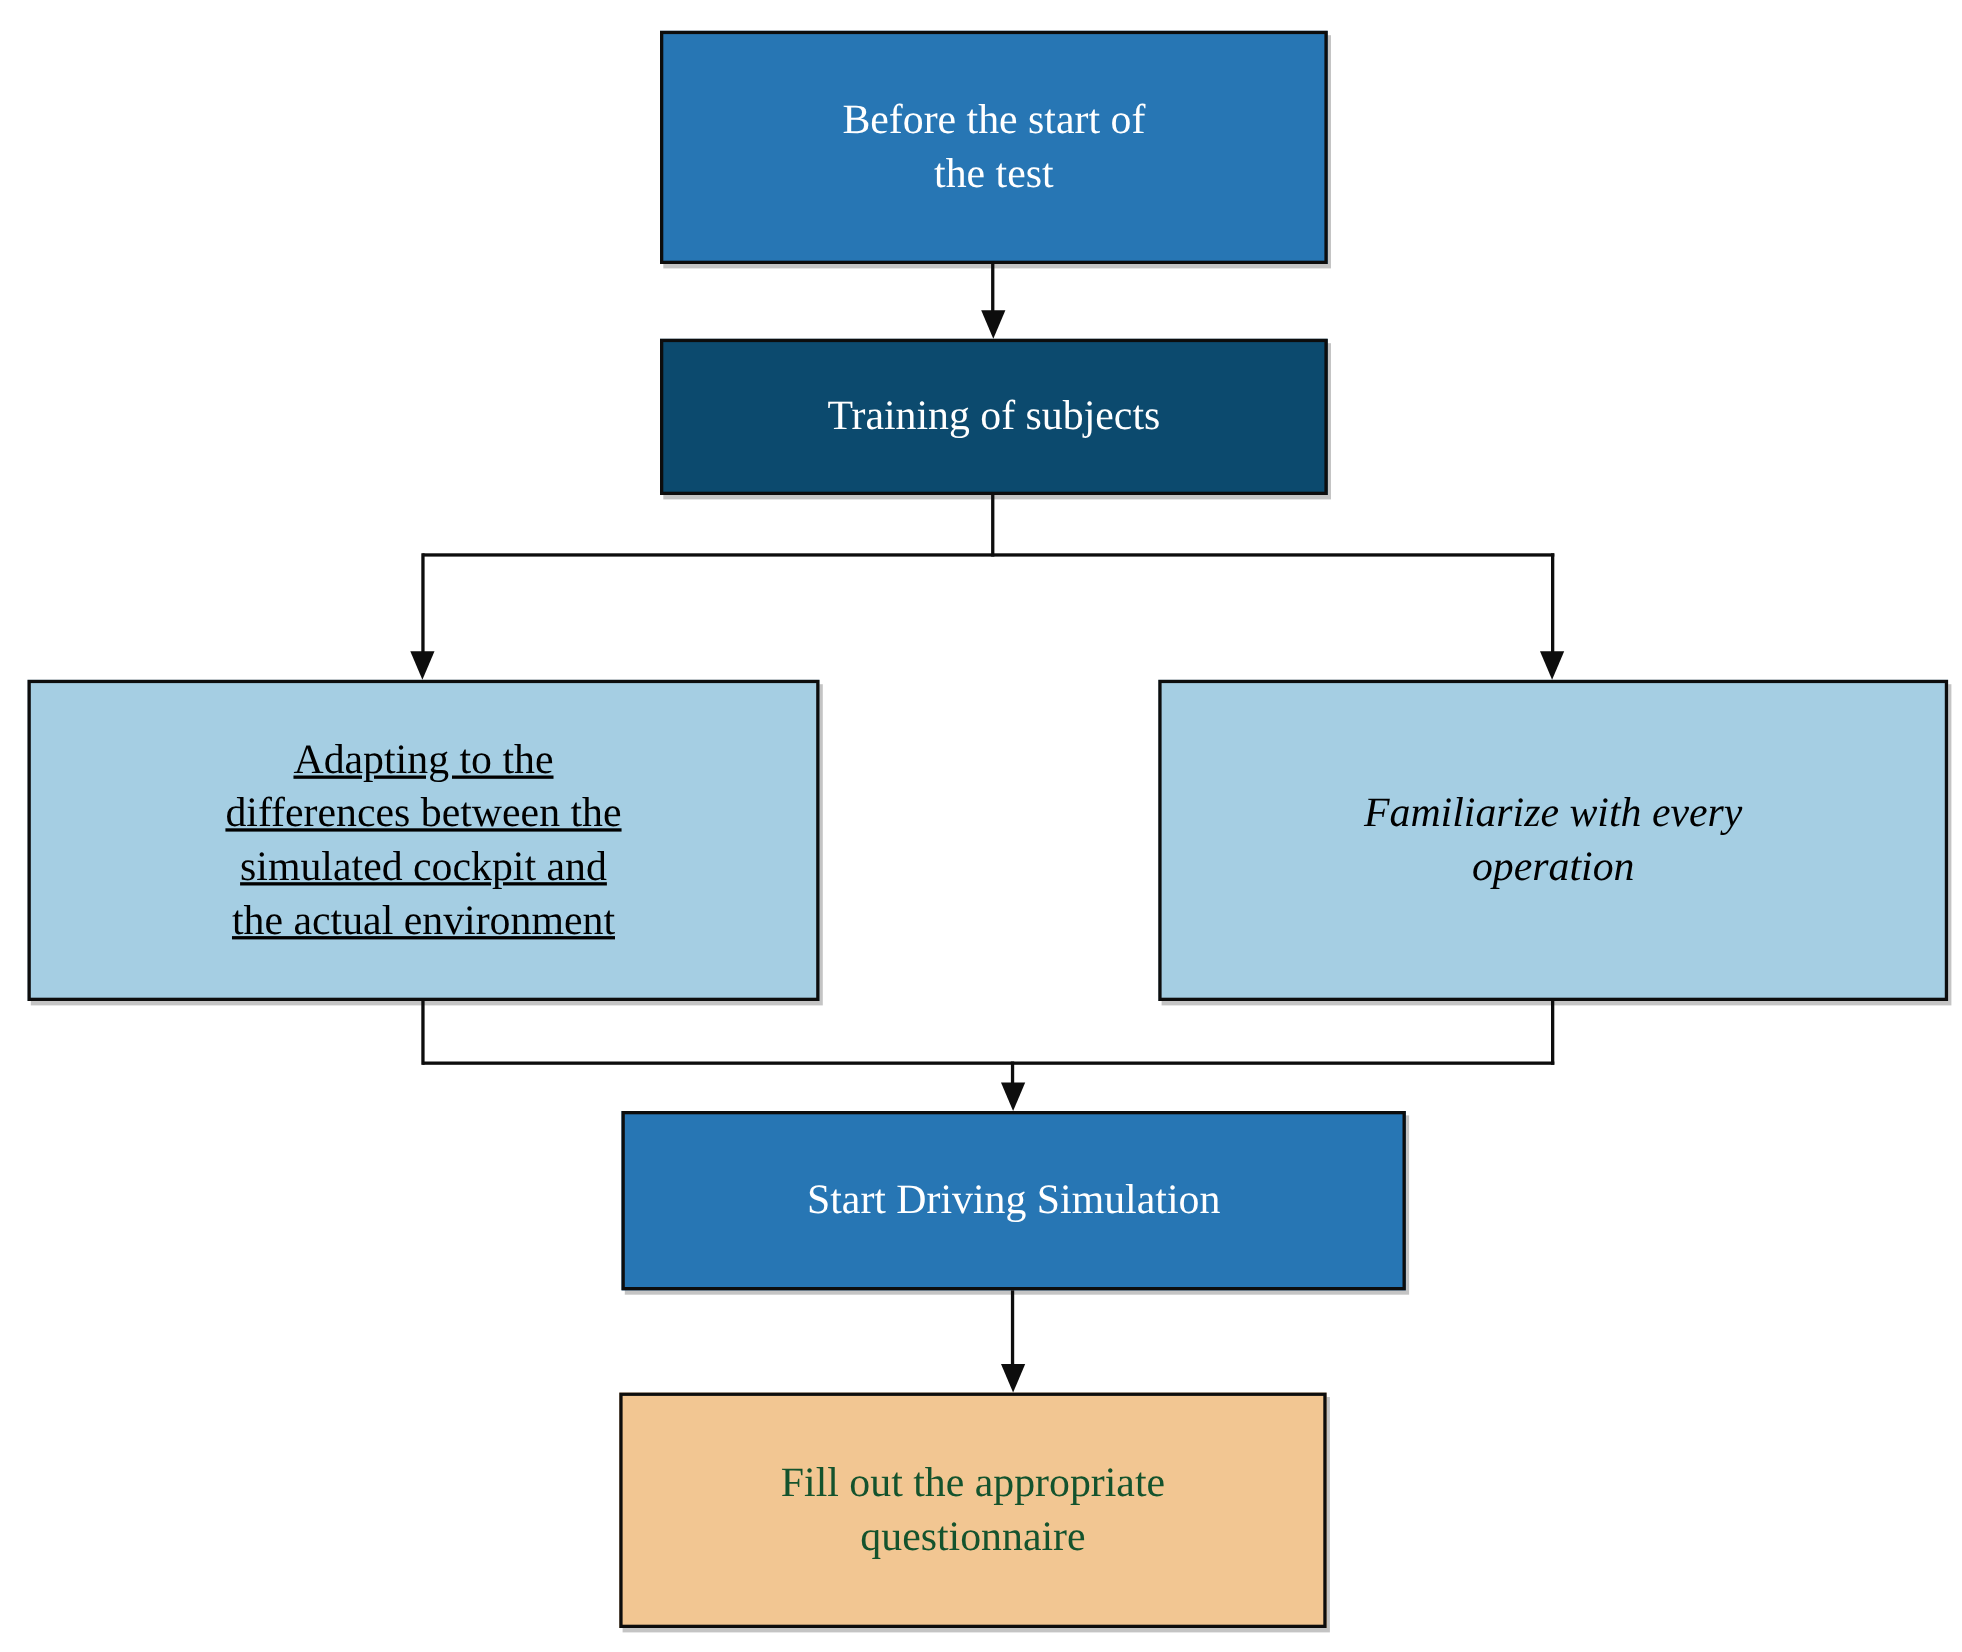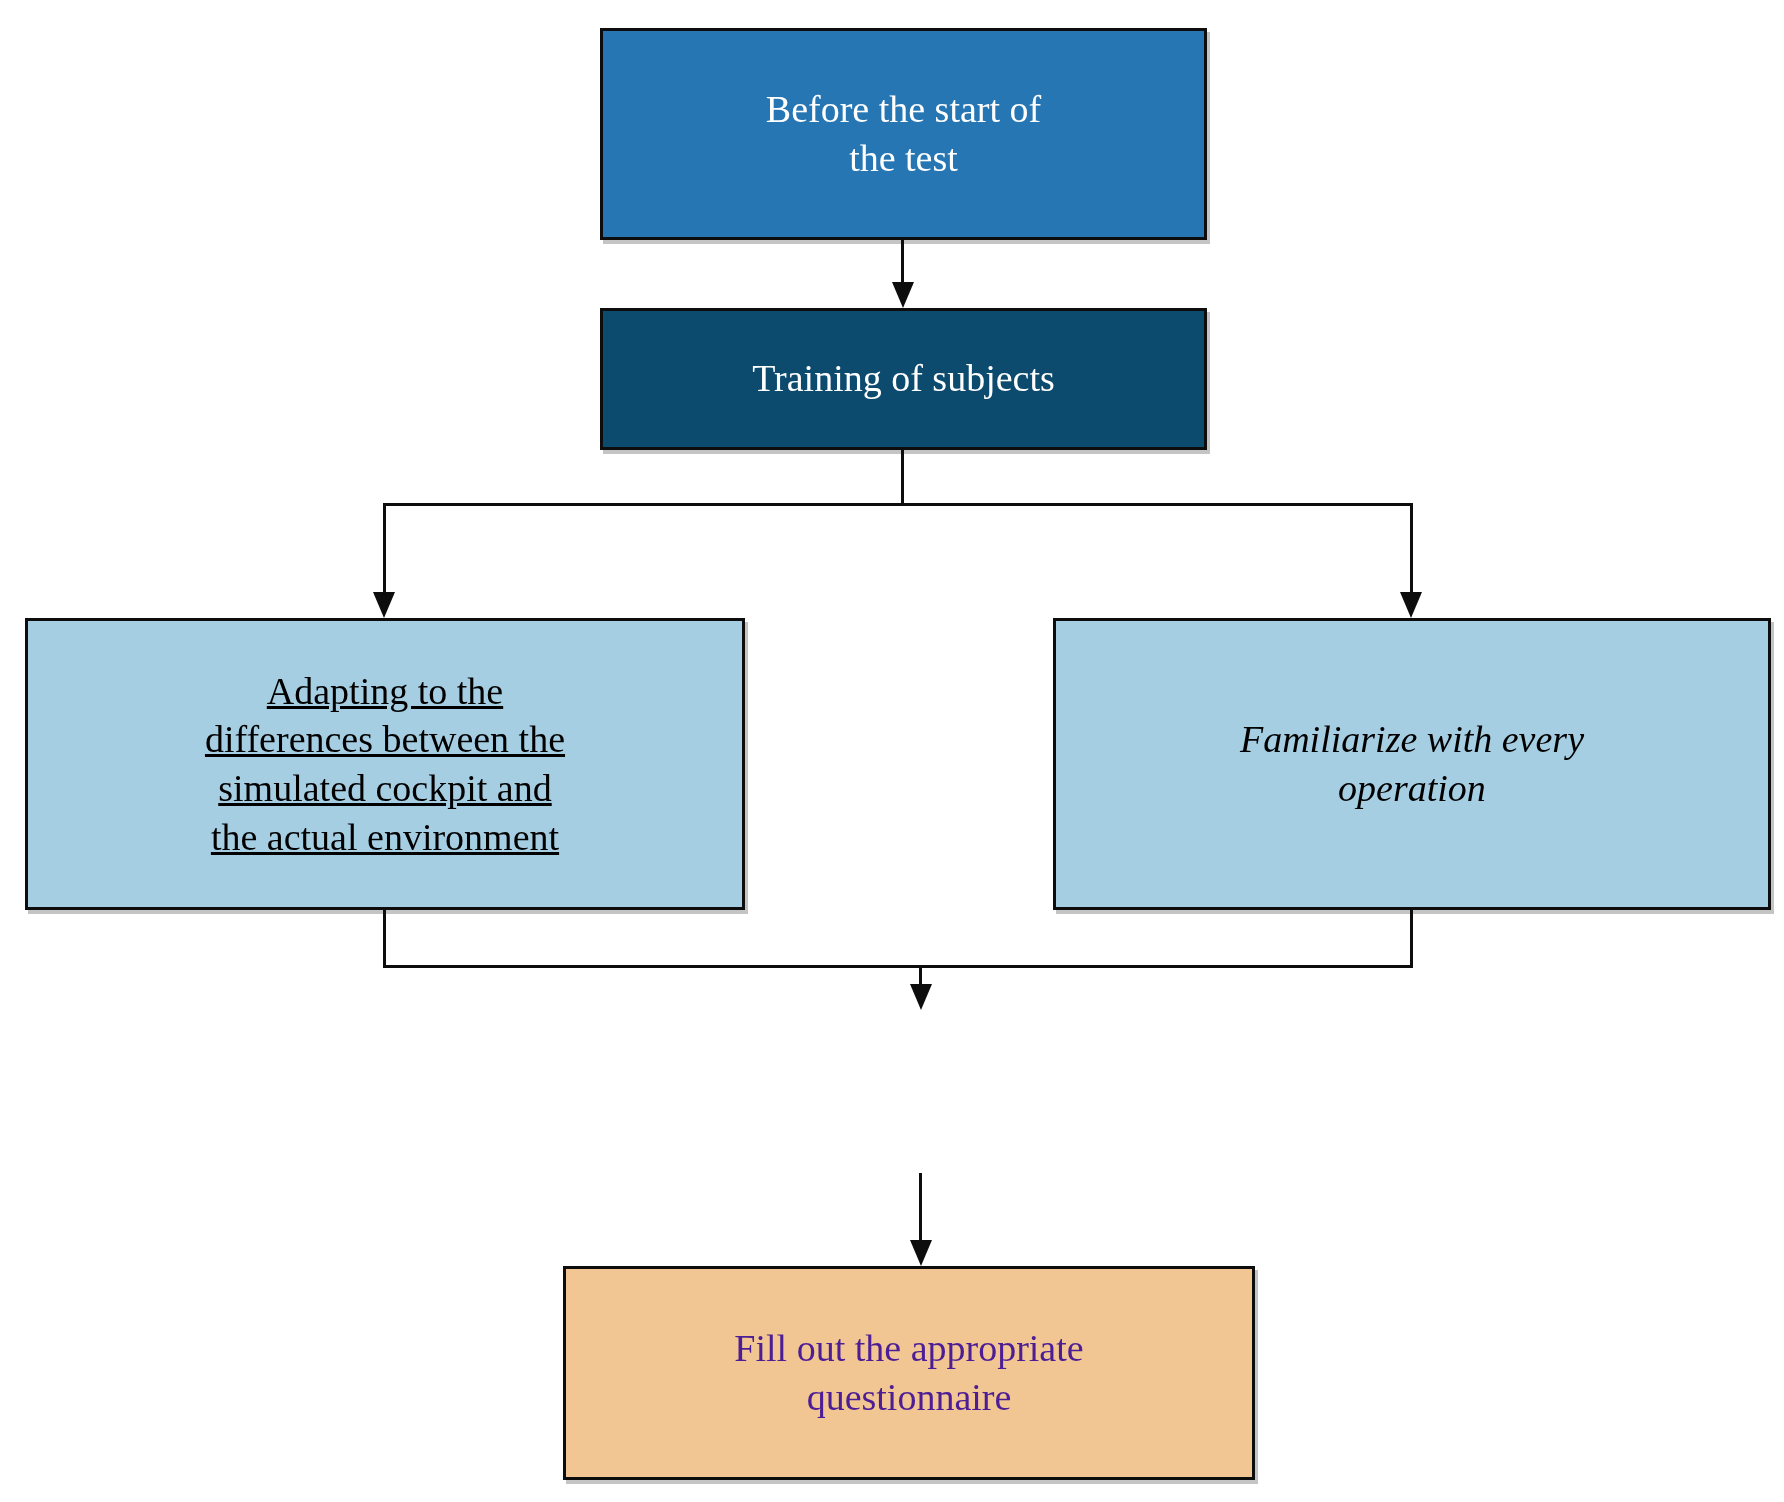--- a/index.html
+++ b/index.html
@@ -26,21 +26,21 @@
     white-space: pre-line;
     font-size: 38px;
     line-height: 1.3;
     box-shadow: 3px 4px 0 rgba(125,125,125,0.45);
   }
   .n-before      { left: 600px;  top: 28px;   width: 607px; height: 212px; background: #2776B4; color: #ffffff; }
   .n-training    { left: 600px;  top: 308px;  width: 607px; height: 142px; background: #0c4a6e; color: #ffffff; }
   .n-adapting    { left: 25px;   top: 618px;  width: 720px; height: 292px; background: #A5CEE3; color: #000000; line-height: 1.28; text-decoration: underline; }
   .n-familiarize { left: 1053px; top: 618px;  width: 718px; height: 292px; background: #A5CEE3; color: #000000; font-style: italic; }
   .n-start       { left: 565px;  top: 1010px; width: 713px; height: 163px; background: #2776B4; color: #ffffff; }
-  .n-quest       { left: 563px;  top: 1266px; width: 692px; height: 214px; background: #F2C692; color: #4c1d95; }
+  .n-quest       { left: 563px;  top: 1266px; width: 643px; height: 214px; background: #F2C692; color: #14532d; }
 
   .vline { position: absolute; width: 3px;  background: #0d0d0d; }
   .hline { position: absolute; height: 3px; background: #0d0d0d; }
   .arrowhead {
     position: absolute;
     width: 0; height: 0;
     border-left: 11px solid transparent;
     border-right: 11px solid transparent;
     border-top: 26px solid #0d0d0d;
   }
@@ -79,20 +79,21 @@
   <div class="node n-training">Training of subjects</div>
 
   <div class="node n-adapting">Adapting to the
 differences between the
 simulated cockpit and
 the actual environment</div>
 
   <div class="node n-familiarize">Familiarize with every
 operation</div>
 
+  <div class="node n-start">Start Driving Simulation</div>
 
   <div class="node n-quest">Fill out the appropriate
 questionnaire</div>
 
   <div class="vline e1-line"></div>
   <div class="arrowhead e1-head"></div>
 
   <div class="vline e2-stem"></div>
   <div class="hline e2-bar"></div>
   <div class="vline e2-left"></div>

